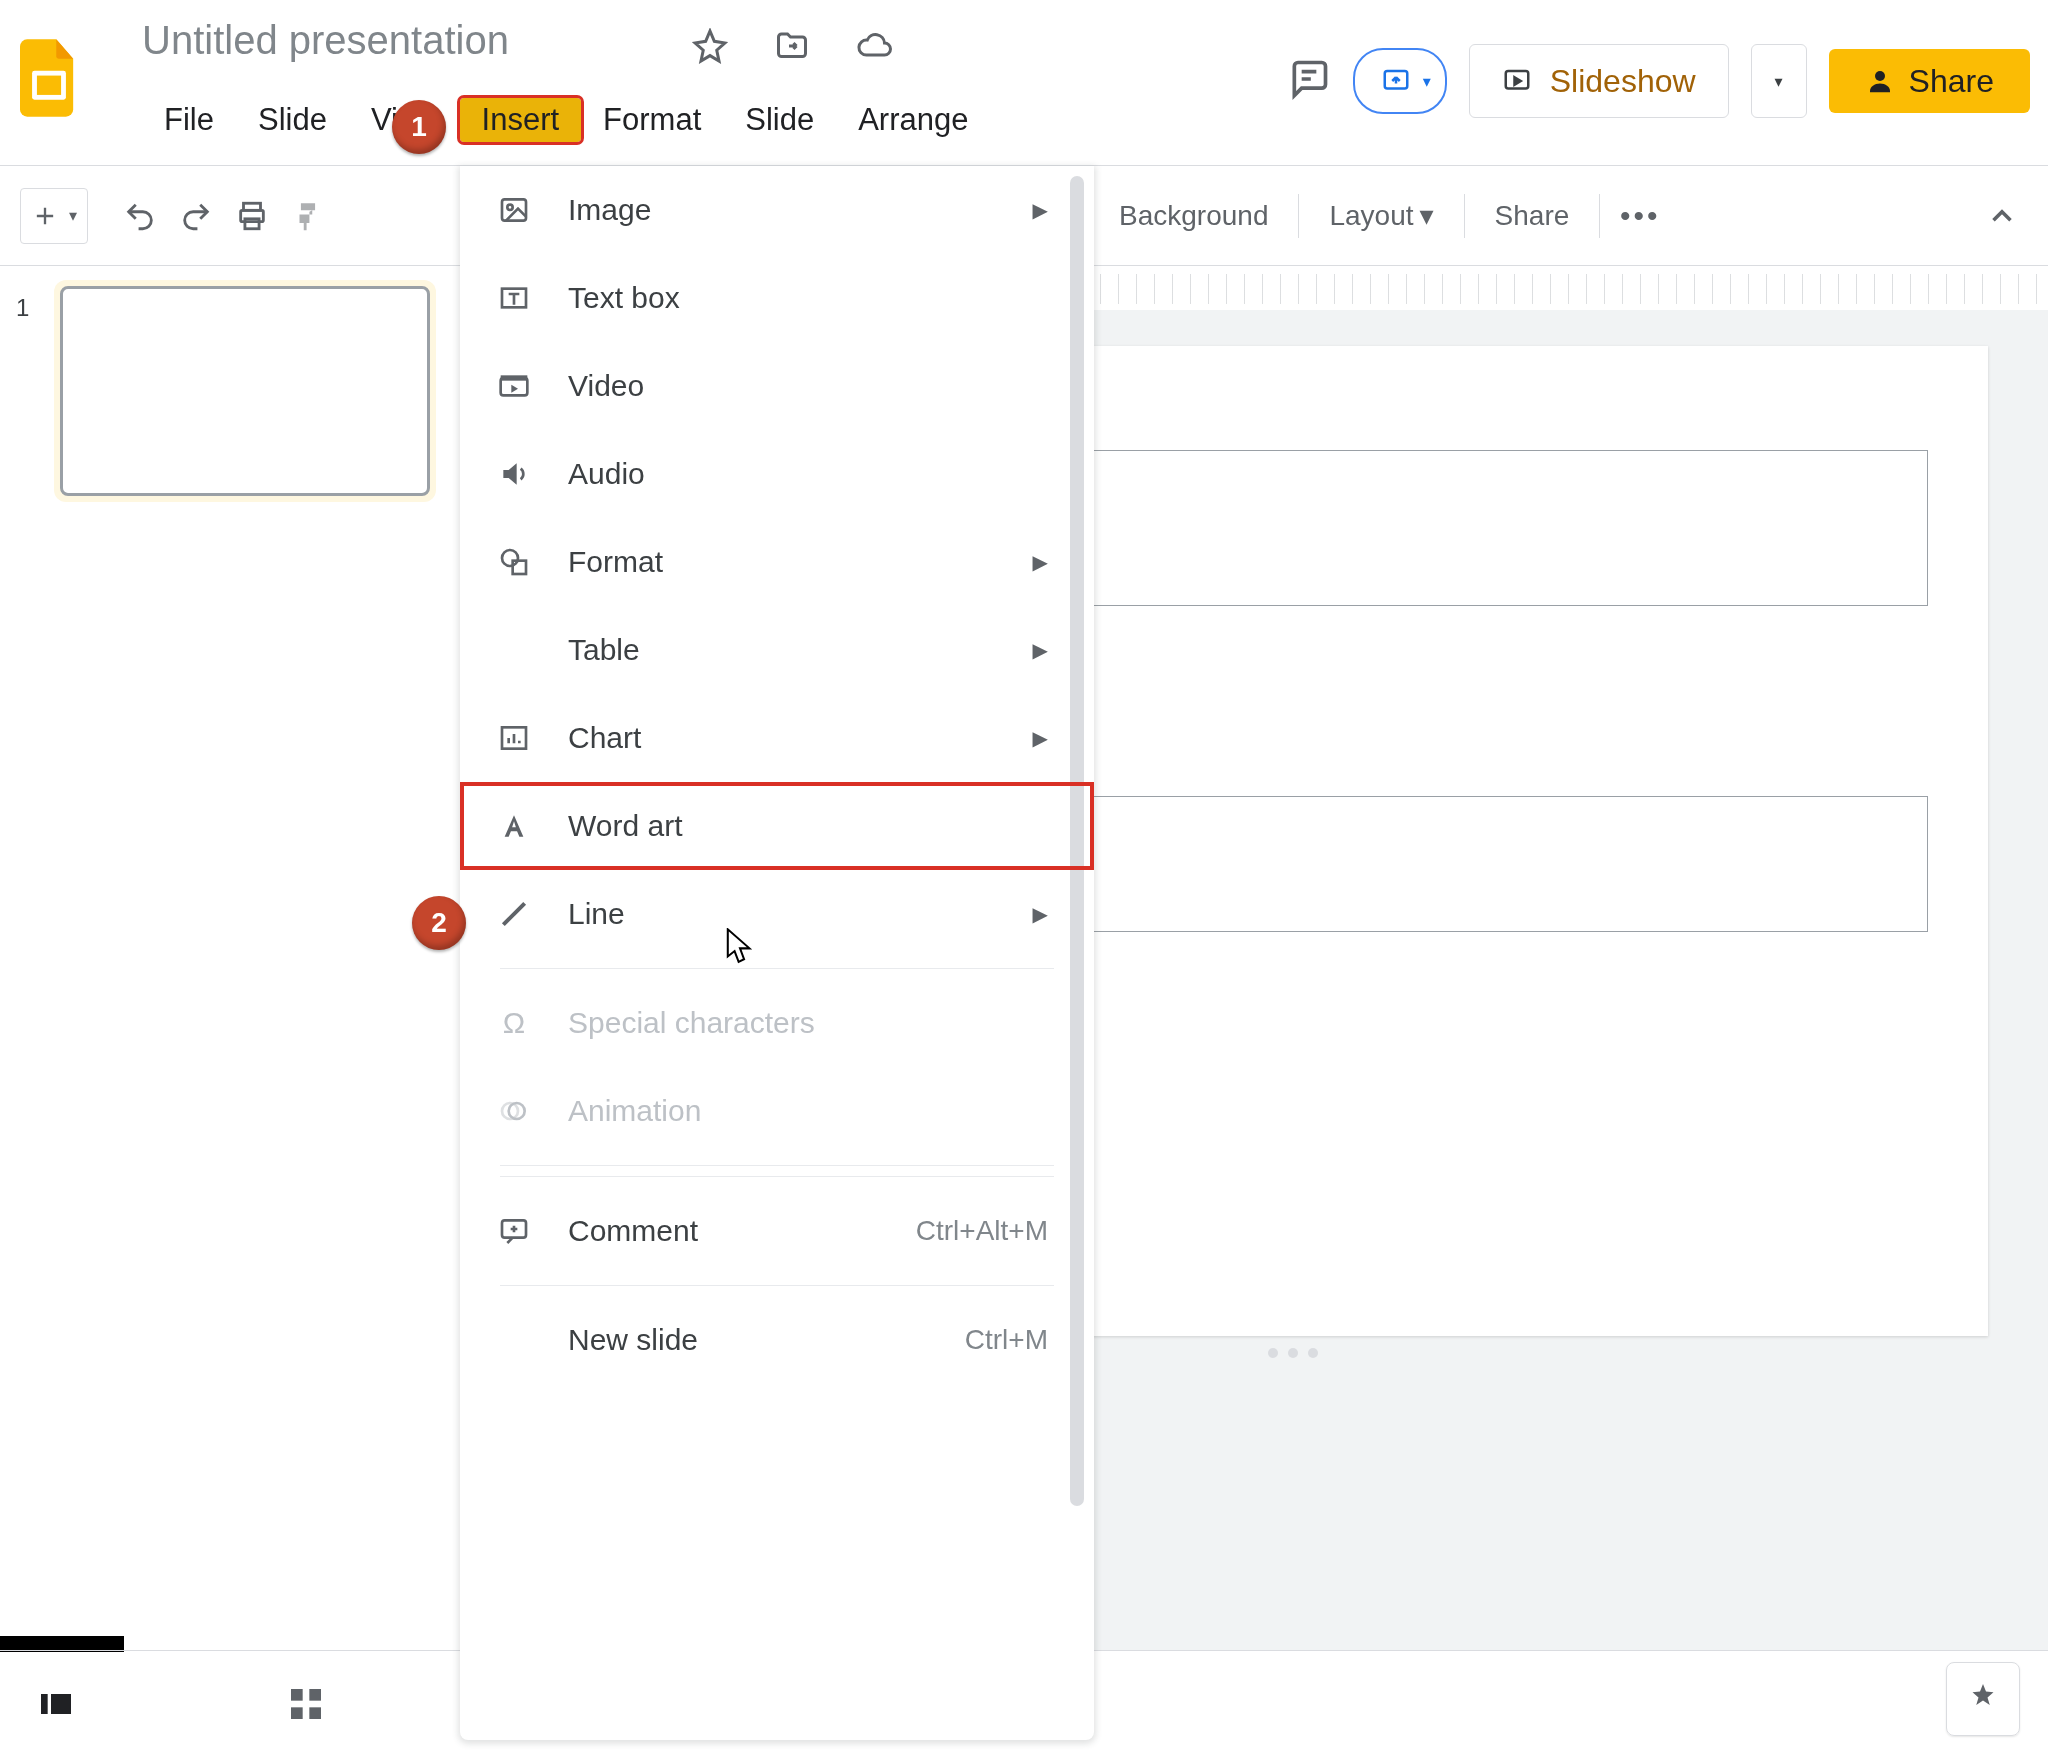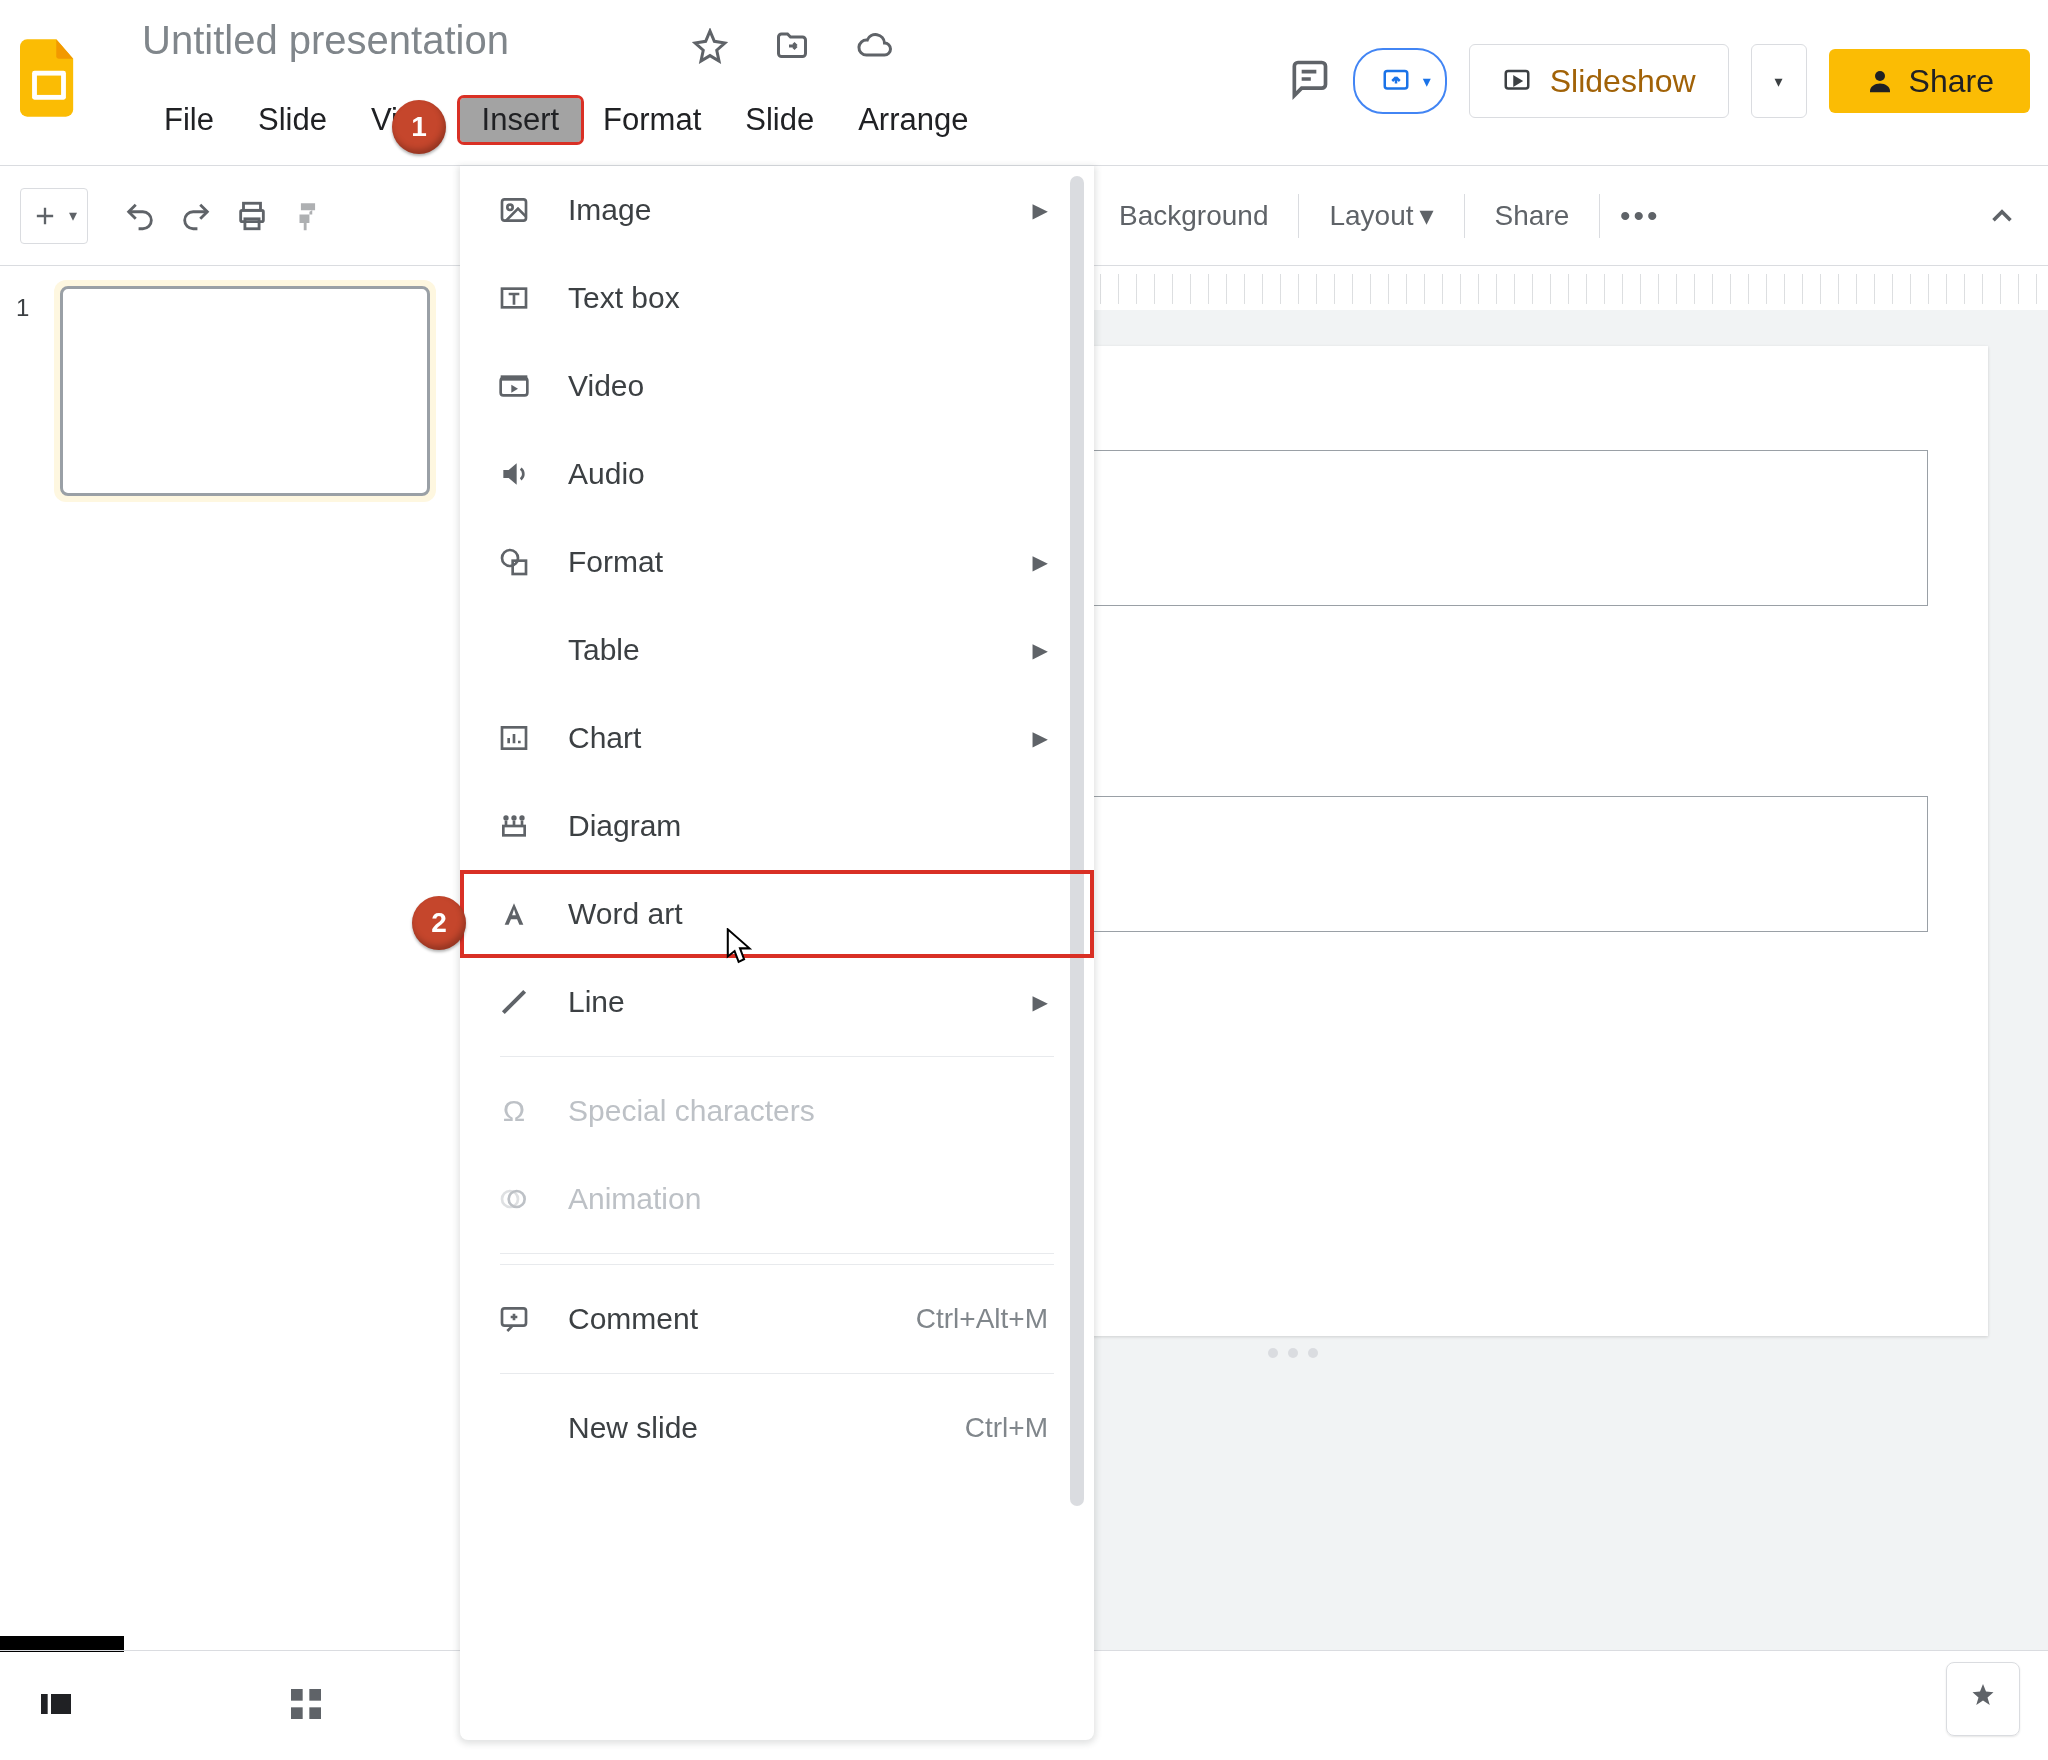--- a/index.html
+++ b/index.html
@@ -11,21 +11,21 @@
   .logo { position:absolute; left:14px; top:34px; width:70px; height:88px; display:flex; align-items:center; justify-content:center;}
   .logo svg { width:58px; height:78px; }
   .docname { position:absolute; left:142px; top:18px; font-size:40px; color:#80868b; }
   .tb-icon { position:absolute; top:28px; color:#5f6368; }
   .star-ic { left:692px; }
   .folder-ic { left:774px; }
   .cloud-ic { left:856px; }
 
   .menubar { position:absolute; left:142px; top:98px; display:flex; gap:0; font-size:31px; color:#202124; }
   .menuitem { padding:4px 22px; cursor:pointer; border-radius:4px; }
-  .menuitem.active { background:#a3a3a3; outline:3px solid #d93025; }
+  .menuitem.active { background:#eab308; outline:3px solid #d93025; }
 
   
   .right-controls { position:absolute; right:18px; top:44px; display:flex; align-items:center; gap:22px; }
   .comments-btn svg { width:44px; height:44px; }
   .present-pill { display:flex; align-items:center; border:2px solid #4285f4; border-radius:30px; height:66px; padding:0 14px 0 26px; gap:12px;}
   .slideshow-btn { display:flex; align-items:center; border:1px solid #dadce0; border-radius:6px; height:74px; padding:0 32px; gap:18px; font-size:32px; color:#a16207;}
   .share-btn { display:flex; align-items:center; background:#fbbc04; border-radius:6px; height:64px; padding:0 36px; gap:14px; font-size:32px; font-weight:500; color:#202124;}
   .slideshow-drop { border:1px solid #dadce0; border-radius:6px; height:74px; width:56px; display:flex; align-items:center; justify-content:center;}
 
   
@@ -295,32 +295,20 @@
     <div class="dd-item">
       <span class="ic">
           <svg width="32" height="32" viewBox="0 0 24 24" fill="none" stroke="currentColor" stroke-width="2">
             <rect x="3" y="4" width="18" height="16"></rect>
             <path d="M8 16v-4M12 16v-7M16 16v-2"></path>
           </svg>
         </span>
       <span>Chart</span>
       <span class="chev-r">▶</span>
     </div>
-    <div class="dd-item">
-      <span class="ic">
-          <svg width="32" height="32" viewBox="0 0 24 24" fill="currentColor">
-            <circle cx="6" cy="6" r="2"></circle>
-            <circle cx="12" cy="6" r="2"></circle>
-            <circle cx="18" cy="6" r="2"></circle>
-            <rect x="4" y="12" width="16" height="7" fill="none" stroke="currentColor" stroke-width="2"></rect>
-            <path d="M6 8v4M12 8v4M18 8v4" stroke="currentColor" stroke-width="2"></path>
-          </svg>
-        </span>
-      <span>Diagram</span>
-    </div>
     <div class="dd-item highlight">
       <span class="ic">
           <svg width="32" height="32" viewBox="0 0 24 24" fill="currentColor">
             <path d="M5 20L12 4l7 16h-3l-1.7-4H9.7L8 20H5zm5.6-7h2.8L12 8.5 10.6 13z"></path>
           </svg>
         </span>
       <span>Word art</span>
     </div>
     <div class="dd-item">
       <span class="ic">

